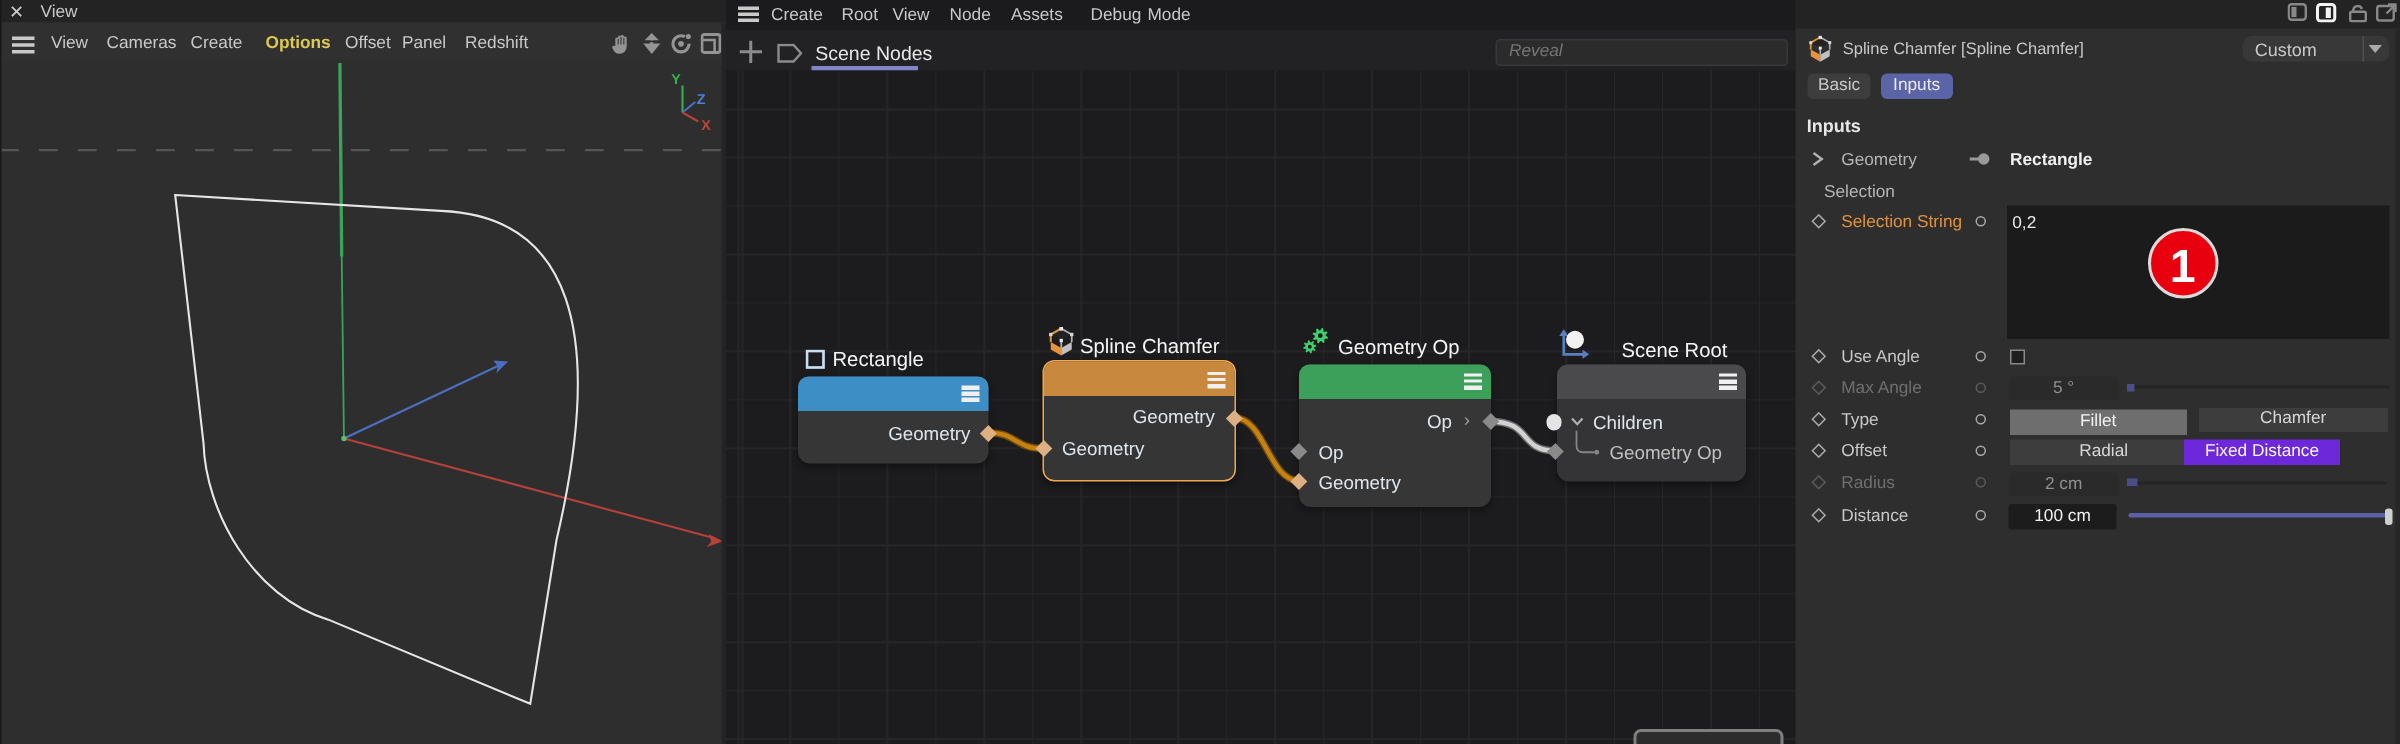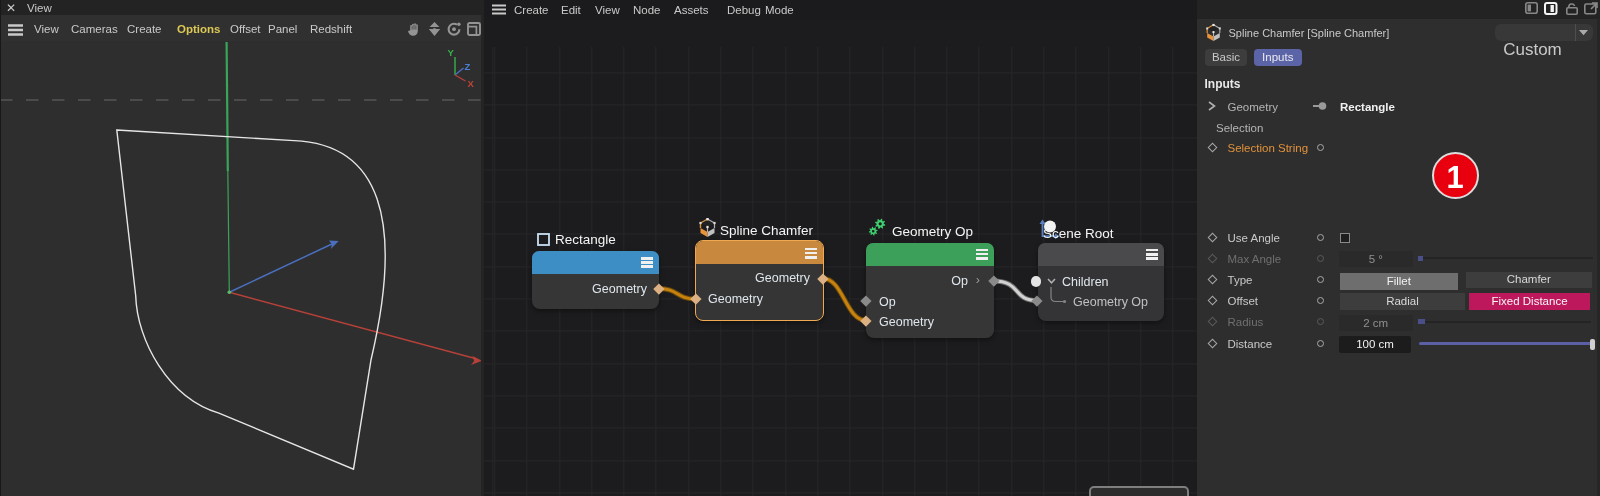--- a/index.html
+++ b/index.html
@@ -114,26 +114,39 @@
       </g>
     </svg>
   </div>
 
   <div id="editor" class="abs">
     <div id="ed-menu" class="abs">
       <svg class="abs" style="left:8px;top:4px" width="15" height="11">
           <path d="M0 1.5h14M0 5.5h14M0 9.5h14" stroke="#c9c9c9" stroke-width="2.2"></path>
         </svg>
       <span style="left:30px">Create</span>
-      <span style="left:77px">Edit</span>
+      <span style="left:77px">Root</span>
       <span style="left:111px">View</span>
       <span style="left:149px">Node</span>
       <span style="left:190px">Assets</span>
       <span style="left:243px">Debug</span>
       <span style="left:281px">Mode</span>
+    </div>
+    <div id="ed-tabs" class="abs">
+      <svg class="abs" style="left:9px;top:7px" width="15" height="15">
+          <path d="M7.5 0v15M0 7.5h15" stroke="#8c8c8c" stroke-width="2"></path>
+        </svg>
+      <svg class="abs" style="left:34px;top:9px" width="17" height="13">
+          <path d="M1 1 h10 l5 5.5 -5 5.5 h-10 z" fill="none" stroke="#8c8c8c" stroke-width="1.6"></path>
+        </svg>
+      <span class="abs" style="left:59.5px;top:8px;font-size:13px;color:#e8e8e8">Scene Nodes</span>
+      <div class="abs" style="left:57px;top:23.5px;width:71px;height:3px;background:#8286c9"></div>
+      <div class="abs" style="left:514px;top:7px;width:193px;height:15.5px;background:#2b2b2b;border-radius:2px;box-shadow:0 0 0 1px #383838">
+        <span class="abs" style="left:8px;top:1px;font-style:italic;font-size:11.5px;color:#757575">Reveal</span>
+      </div>
     </div>
     <div id="ed-grid" class="abs">
 
       <svg class="abs" style="left:0;top:0" width="713" height="449" viewBox="484 47 713 449">
         <g fill="none">
           <path d="M659 288.5 C 678 288.5 676.5 299 695.5 299" stroke="#6e4a0c" stroke-width="5"></path>
           <path d="M659 288.5 C 678 288.5 676.5 299 695.5 299" stroke="#c5820f" stroke-width="3"></path>
           <path d="M823 278.5 C 843 278.5 846 320.5 866 320.5" stroke="#6e4a0c" stroke-width="5"></path>
           <path d="M823 278.5 C 843 278.5 846 320.5 866 320.5" stroke="#c5820f" stroke-width="3"></path>
           <path d="M993.5 281 C 1022 281 1012 300.5 1037 300.5" stroke="#6e6e6e" stroke-width="5"></path>
@@ -165,21 +178,21 @@
         <path fill="#3ed06e" fill-rule="evenodd" d="M17.30 6.83 L17.00 7.81 L15.19 7.81 L14.74 8.35 L15.07 10.13 L14.17 10.61 L12.89 9.33 L12.19 9.40 L11.17 10.90 L10.19 10.60 L10.19 8.79 L9.65 8.34 L7.87 8.67 L7.39 7.77 L8.67 6.49 L8.60 5.79 L7.10 4.77 L7.40 3.79 L9.21 3.79 L9.66 3.25 L9.33 1.47 L10.23 0.99 L11.51 2.27 L12.21 2.20 L13.23 0.70 L14.21 1.00 L14.21 2.81 L14.75 3.26 L16.53 2.93 L17.01 3.83 L15.73 5.11 L15.80 5.81 Z M13.80 5.80 A1.6 1.6 0 1 0 10.60 5.80 A1.6 1.6 0 1 0 13.80 5.80 Z M9.06 15.31 L8.58 16.02 L7.08 15.54 L6.59 15.86 L6.44 17.42 L5.59 17.58 L4.88 16.18 L4.30 16.06 L3.09 17.06 L2.38 16.58 L2.86 15.08 L2.54 14.59 L0.98 14.44 L0.82 13.59 L2.22 12.88 L2.34 12.30 L1.34 11.09 L1.82 10.38 L3.32 10.86 L3.81 10.54 L3.96 8.98 L4.81 8.82 L5.52 10.22 L6.10 10.34 L7.31 9.34 L8.02 9.82 L7.54 11.32 L7.86 11.81 L9.42 11.96 L9.58 12.81 L8.18 13.52 L8.06 14.10 Z M6.50 13.20 A1.3 1.3 0 1 0 3.90 13.20 A1.3 1.3 0 1 0 6.50 13.20 Z"></path>
       </svg>
       <div class="ntitle" style="left:408px;top:177px">Geometry Op</div>
 
       <svg class="abs" style="left:555px;top:172px" width="22" height="21" viewBox="0 0 22 21">
         <path d="M3.5 3 v14.2 h14" fill="none" stroke="#5a7fc0" stroke-width="1.8"></path>
         <path d="M3.5 0.5 l-3 4.5 h6 z" fill="#5a7fc0"></path>
         <path d="M20.5 17.2 l-4.5 -3 v6 z" fill="#5a7fc0"></path>
         <circle cx="11" cy="7.5" r="6" fill="#f2f2f2"></circle>
       </svg>
-      <div class="ntitle" style="left:559px;top:179px">Scene Root</div>
+      <div class="ntitle" style="left:597px;top:179px">Scene Root</div>
 
       <div class="node" style="left:47.5px;top:204px;width:127.5px;height:58px">
         <div class="hdr" style="background:#3e8ec6"></div>
         <div class="burger" style="right:6px;top:6px">
             <i></i>
             <i></i>
             <i></i>
           </div>
         <div class="plabel" style="right:12px;top:30.5px">Geometry</div>
       </div>
@@ -262,21 +275,21 @@
       <path d="M8.5 2 L15.5 6 M15.5 6.5 V11 M8.5 10 V15" stroke="#b0b0b0" stroke-width="1.2" fill="none"></path>
       <path d="M1.5 11 L8.5 15 L8.5 20 L1.5 16 Z" fill="#e8923c"></path>
       <path d="M15.5 11 L8.5 15 L8.5 20 L15.5 16 Z" fill="#c0c0c0"></path>
       <rect x="7.3" y="1" width="2.4" height="2.4" fill="#e8e8e8"></rect>
       <rect x="0.4" y="4.9" width="2.2" height="2.2" fill="#d8d8d8"></rect>
       <rect x="14.4" y="4.9" width="2.2" height="2.2" fill="#d8d8d8"></rect>
       <rect x="7.4" y="8.9" width="2.2" height="2.2" fill="#e8e8e8"></rect>
     </svg>
     <span class="rp-label" style="left:31.5px;top:26.5px;color:#c9c9c9;font-size:11px">Spline Chamfer [Spline Chamfer]</span>
     <div class="abs" style="left:298.2px;top:24px;width:97.8px;height:17px;background:#383838;border-radius:6px">
-      <span class="abs" style="left:8px;top:16px;font-size:17px;color:#c9c9c9">Custom</span>
+      <span class="abs" style="left:8px;top:2px;font-size:12px;color:#c9c9c9">Custom</span>
       <div class="abs" style="right:17px;top:0;width:1px;height:17px;background:#4e4e4e"></div>
       <svg class="abs" style="right:4.5px;top:6.4px" width="9" height="5.5">
           <path d="M0 0 h9 l-4.5 5.3 z" fill="#aaaaaa"></path>
         </svg>
     </div>
 
     <div class="abs" style="left:8px;top:48.5px;width:42px;height:17.5px;background:#3d3d3d;border-radius:4px;text-align:center;font-size:11.5px;color:#c9c9c9"><span style="position:relative;top:2px">Basic</span></div>
     <div class="abs" style="left:56.5px;top:48.5px;width:48.5px;height:17.5px;background:#5c64a8;border-radius:4px;text-align:center;font-size:11.5px;color:#e9e9ef"><span style="position:relative;top:2px">Inputs</span></div>
 
     <span class="rp-label" style="left:7.5px;top:76.5px;font-weight:bold;font-size:12px;color:#e8e8e8">Inputs</span>
@@ -289,20 +302,23 @@
         <line x1="0" y1="4" x2="7" y2="4" stroke="#9a9a9a" stroke-width="2"></line>
         <circle cx="9.5" cy="4" r="3.8" fill="#9a9a9a"></circle>
       </svg>
     <span class="rp-label" style="left:143px;top:100.5px;font-weight:bold;color:#f0f0f0">Rectangle</span>
 
     <span class="rp-label" style="left:19px;top:121.5px">Selection</span>
 
     <div class="odiam" style="left:12px;top:143.5px"></div>
     <span class="rp-label rp-orange" style="left:30.5px;top:141.5px">Selection String</span>
     <div class="circ" style="left:120px;top:143.5px"></div>
+    <div class="abs" style="left:140.5px;top:136.5px;width:255px;height:89.5px;background:#1b1b1b">
+      <span class="abs" style="left:4px;top:6px;font-size:11.5px;color:#e8e8e8">0,2</span>
+    </div>
     <div class="abs" style="left:234.7px;top:152px;width:47px;height:47px;border-radius:50%;background:#e8000f;border:2.5px solid #dcdcdc">
       <span class="abs" style="left:0;top:6px;width:100%;text-align:center;font-size:31px;font-weight:bold;color:#ffffff">1</span>
     </div>
 
     <div class="odiam" style="left:12px;top:234px"></div>
     <span class="rp-label" style="left:30.5px;top:232px;color:#c9c9c9">Use Angle</span>
     <div class="circ" style="left:120px;top:234px"></div>
     <div class="abs" style="left:143px;top:233px;width:10px;height:10px;background:#1e1e1e;border:1.6px solid #8a8a8a"></div>
 
     <div class="odiam rp-dimd" style="left:12px;top:255px;border-color:#5a5a5a"></div>
@@ -315,21 +331,21 @@
     <div class="odiam" style="left:12px;top:276px"></div>
     <span class="rp-label" style="left:30.5px;top:274px;color:#c9c9c9">Type</span>
     <div class="circ" style="left:120px;top:276px"></div>
     <div class="btn2" style="left:142.8px;top:273px;width:118px;background:#6e6e6e;color:#f2f2f2"><span style="position:relative;top:1.5px">Fillet</span></div>
     <div class="btn2" style="left:268.6px;top:271.8px;width:126.4px;background:#3d3d3d"><span style="position:relative;top:1.5px">Chamfer</span></div>
 
     <div class="odiam" style="left:12px;top:297px"></div>
     <span class="rp-label" style="left:30.5px;top:295px;color:#c9c9c9">Offset</span>
     <div class="circ" style="left:120px;top:297px"></div>
     <div class="btn2" style="left:142.8px;top:293px;width:125.3px;background:#3d3d3d"><span style="position:relative;top:1.5px">Radial</span></div>
-    <div class="btn2" style="left:272px;top:293px;width:121px;background:#be185d;color:#f8f8f8"><span style="position:relative;top:1.5px">Fixed Distance</span></div>
+    <div class="btn2" style="left:259px;top:293px;width:104px;background:#6d28d9;color:#f8f8f8"><span style="position:relative;top:1.5px">Fixed Distance</span></div>
 
     <div class="odiam" style="left:12px;top:318px;border-color:#5a5a5a"></div>
     <span class="rp-label rp-dim" style="left:30.5px;top:316px">Radius</span>
     <div class="circ" style="left:120px;top:318px;border-color:#5a5a5a"></div>
     <div class="valbox" style="left:142px;top:314.5px;width:73.5px;height:16.5px;line-height:16.5px">2 cm</div>
     <div class="abs" style="left:221px;top:319px;width:7px;height:5px;background:#4a4f8a"></div>
     <div class="abs" style="left:228px;top:320.5px;width:166px;height:2px;background:#242424"></div>
 
     <div class="odiam" style="left:12px;top:340px"></div>
     <span class="rp-label" style="left:30.5px;top:338px;color:#c9c9c9">Distance</span>

